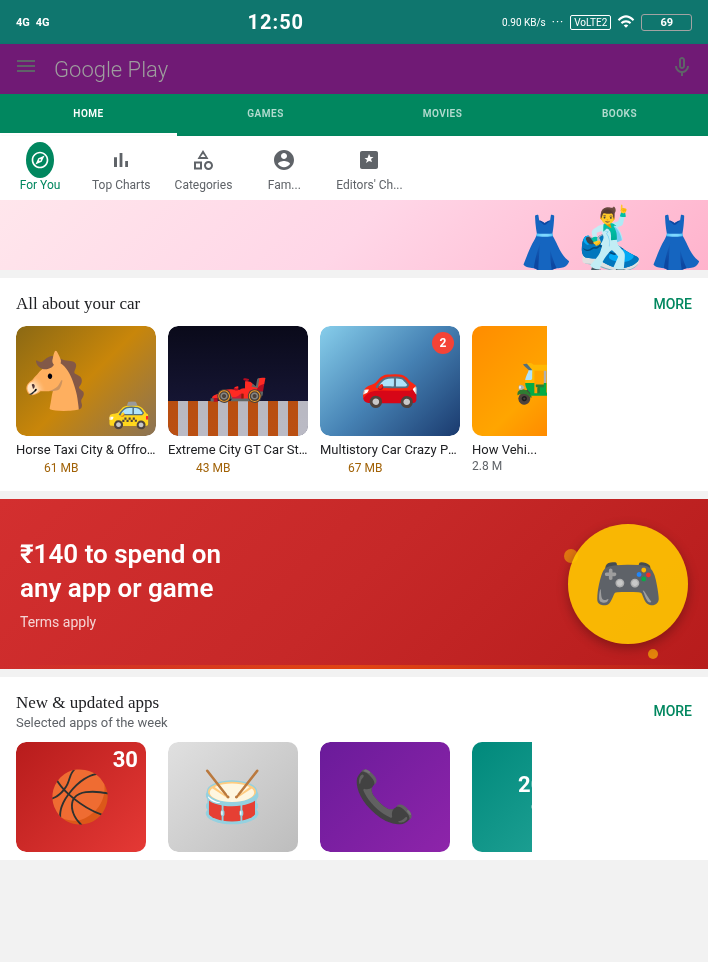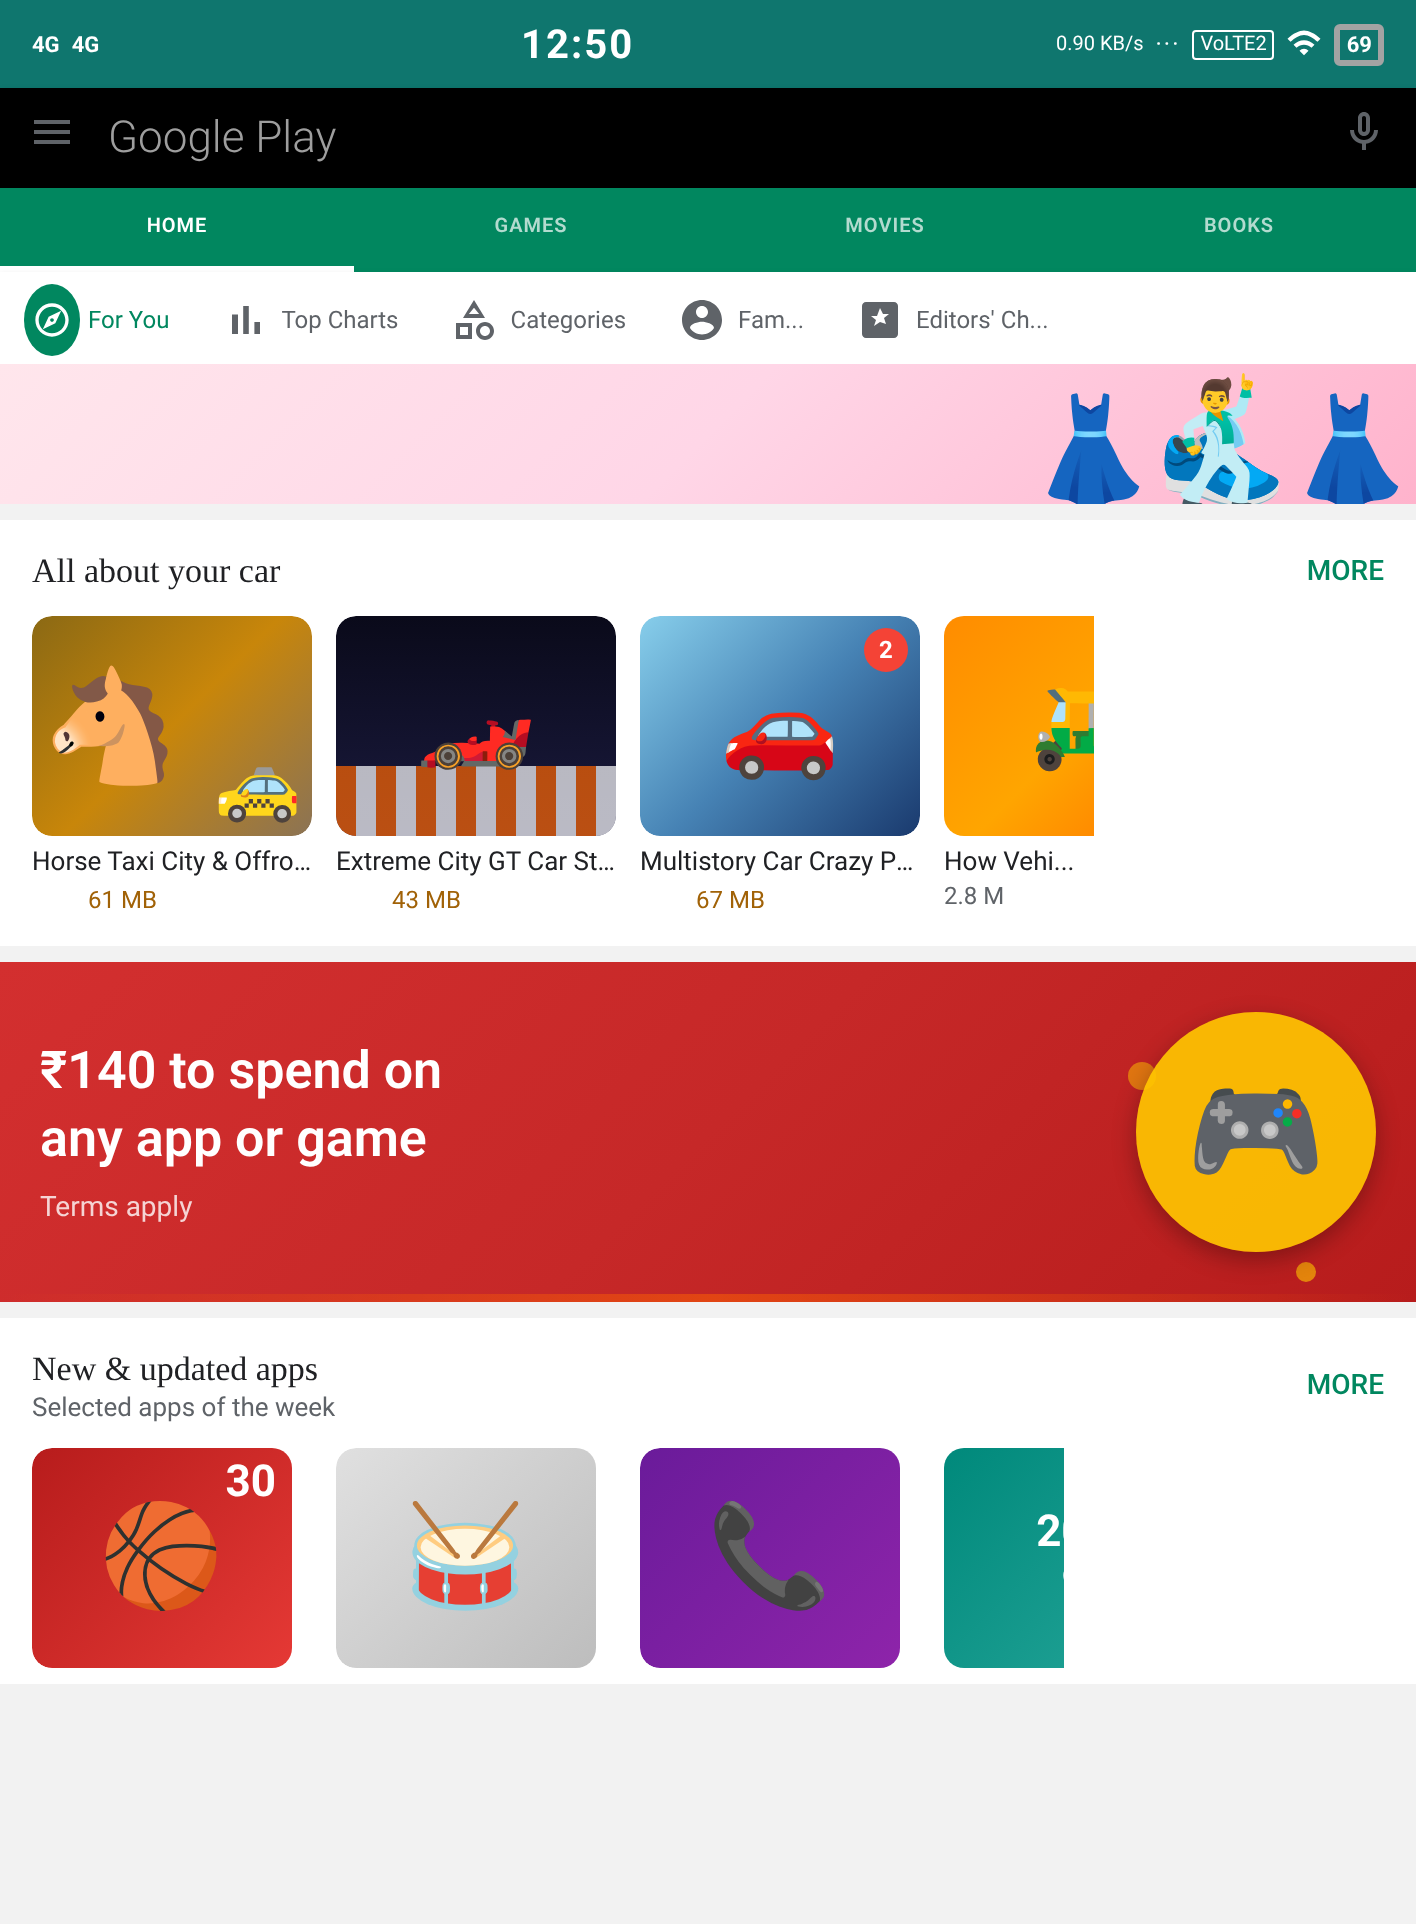--- a/index.html
+++ b/index.html
@@ -53,21 +53,21 @@
     .app-content {
       width: 100%;
       height: calc(100% - 44px);
       background: #f2f2f2;
       display: flex;
       flex-direction: column;
     }
 
     
     .search-bar {
-      background: #000000;
+      background: #701a75;
       padding: 10px 14px;
       display: flex;
       align-items: center;
       gap: 16px;
       box-shadow: 0 2px 4px rgba(0,0,0,0.15);
     }
     .search-input {
       flex: 1;
       display: flex;
       align-items: center;
@@ -110,20 +110,21 @@
 
     
     .sub-nav {
       background: #fff;
       display: flex;
       overflow: hidden;
       box-shadow: 0 1px 3px rgba(0,0,0,0.1);
     }
     .sub-nav-item {
       display: flex;
+      flex-direction: column;
       align-items: center;
       padding: 10px 12px 8px;
       cursor: pointer;
       min-width: 80px;
       gap: 4px;
     }
     .sub-nav-item.active .sub-nav-label {
       color: #01875f;
     }
     .sub-nav-icon {
@@ -332,21 +333,21 @@
     </div>
     <div class="status-center">12:50</div>
     <div class="status-right">
       <span style="font-size:10px;text-align:center;line-height:1.1;">0.90
 KB/s</span>
       <span style="letter-spacing:1px;">···</span>
       <span style="font-size:10px;border:1px solid #fff;padding:1px 3px;border-radius:2px;">VoLTE2</span>
       <svg width="18" height="14" viewBox="0 0 24 18">
         <path fill="white" d="M1 5.5C4.5 2 9 0 12 0s7.5 2 11 5.5l-2 2C18 5 15.2 3 12 3S6 5 3 7.5l-2-2zM5 9.5c1.9-1.8 4.3-3 7-3s5.1 1.2 7 3l-2 2c-1.4-1.3-3.2-2-5-2s-3.6.7-5 2l-2-2zm4 4l3 3 3-3c-.8-.8-1.9-1.3-3-1.3s-2.2.5-3 1.3z"></path>
       </svg>
-      <span style="border:3px solid #a3a3a3;border-radius:3px;padding:1px 3px;font-size:11px;font-weight:bold;">69</span>
+      <span style="border:1px solid #a3a3a3;border-radius:3px;padding:1px 18px;font-size:11px;font-weight:bold;">69</span>
     </div>
   </div>
 
   <div class="app-content">
 
     <div class="search-bar">
       <span class="hamburger-icon">
         <svg width="24" height="24" viewBox="0 0 24 24">
             <path fill="#5f6368" d="M3 18h18v-2H3v2zm0-5h18v-2H3v2zm0-7v2h18V6H3z"></path>
           </svg>

